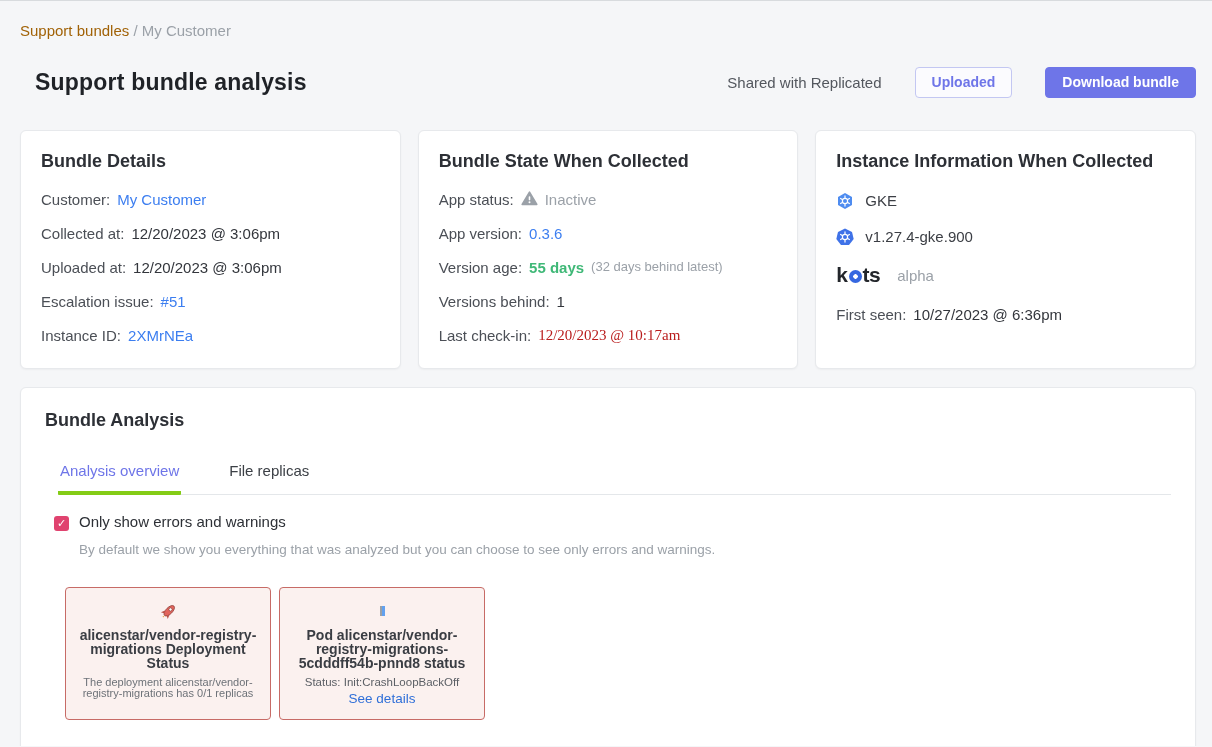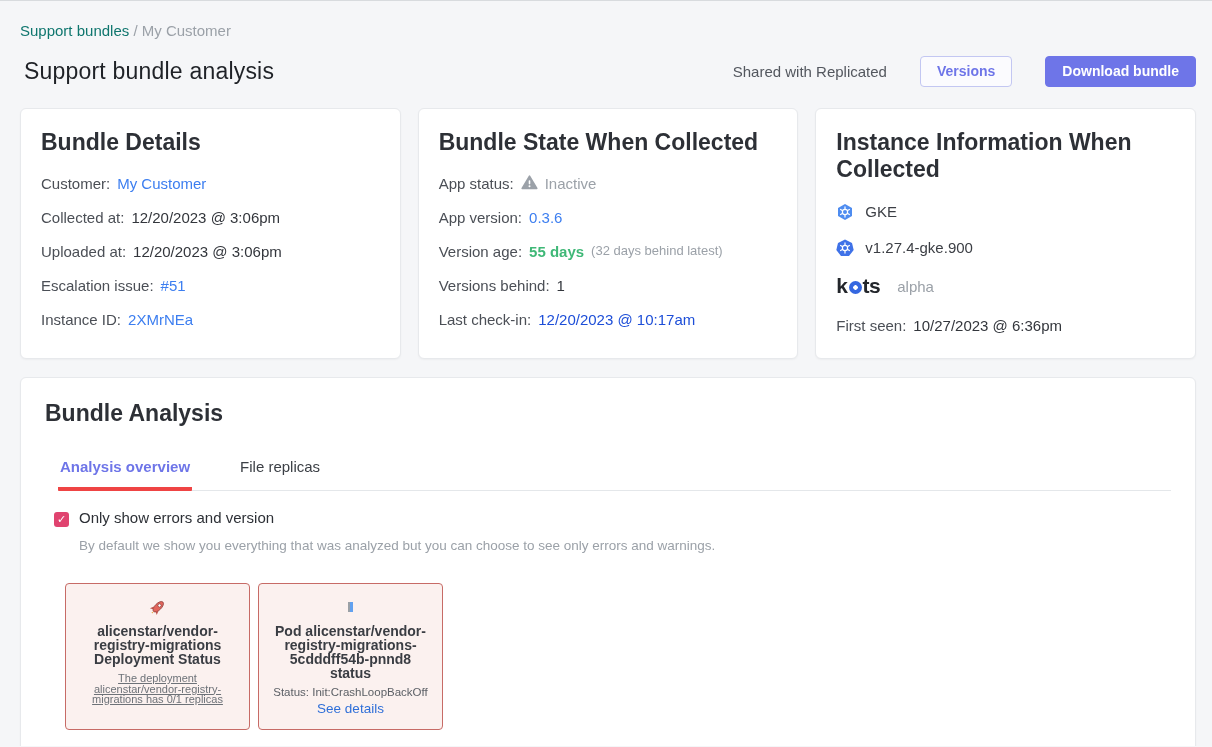--- a/index.html
+++ b/index.html
@@ -10,87 +10,87 @@
     font-family: "Liberation Sans", "DejaVu Sans", sans-serif;
     color: #33363c;
     width: 1212px;
     height: 746px;
     overflow: hidden;
   }
   .container { padding: 0 16px 30px 20px; }
 
   
   .breadcrumb { padding-top: 21px; font-size: 15px; }
-  .breadcrumb .bc-link { color: #0f766e; text-decoration: none; font-weight: 500; cursor: pointer; }
+  .breadcrumb .bc-link { color: #a16207; text-decoration: none; font-weight: 500; cursor: pointer; }
   .breadcrumb .bc-sep, .breadcrumb .bc-current { color: #9ba1a8; }
   .title-row { display: flex; justify-content: space-between; align-items: center; margin-top: 15px; }
-  h1 { font-size: 23px; font-weight: 400; margin: 4px; color: #1f2227; letter-spacing: .2px; }
+  h1 { font-size: 23px; font-weight: 700; margin: 15px; color: #1f2227; letter-spacing: .2px; }
   .actions { display: flex; align-items: center; gap: 33px; }
   .shared-text { font-size: 15px; color: #53575e; }
   .btn { font-size: 14px; font-weight: 700; border-radius: 4px; padding: 7px 16px; cursor: pointer; font-family: inherit; line-height: 1.1; }
   .btn-outline { color: #6e75e8; background: #fbfbfe; border: 1px solid #c3c7f2; }
   .btn-primary { color: #ffffff; background: #6e75e8; border: 1px solid #6e75e8; }
 
   
   .cards-row { display: grid; grid-template-columns: repeat(3, 1fr); gap: 17px; margin-top: 19px; }
   .card { background: #fff; border: 1px solid #e7e9ec; border-radius: 6px; box-shadow: 0 1px 2px rgba(0,0,0,.04); }
   .info-card { padding: 20px 20px 22px; }
-  .card h2 { font-size: 23px; font-weight: 600; color: #2d3036; margin: 0 0 19px; }
+  .card h2 { font-size: 18px; font-weight: 600; color: #2d3036; margin: 0 0 19px; }
   .info-row { font-size: 15px; color: #4b4f56; margin-bottom: 15px; min-height: 19px; display: flex; align-items: flex-start; gap: 7px; flex-wrap: nowrap; white-space: nowrap; }
   .info-row:last-child { margin-bottom: 0; }
   .value-link { color: #3c7ef0; font-weight: 500; text-decoration: none; cursor: pointer; }
   .value-strong { color: #33363c; font-weight: 400; }
   .value-muted { color: #9ba1a8; }
   .value-green { color: #3fb877; font-weight: 600; }
-  .value-orange { color: #1d4ed8; font-weight: 500; }
+  .value-orange { color: #b91c1c; font-weight: 500; font-family: Liberation Serif, serif; }
   .note { font-size: 13px; color: #9ba1a8; font-weight: 400; }
   .inst-row { display: flex; align-items: center; gap: 11px; font-size: 15px; color: #3b3e44; margin-bottom: 17px; min-height: 19px; }
   .kots-logo { font-weight: 700; font-size: 21px; color: #23262b; letter-spacing: -0.5px; display: inline-flex; align-items: center; }
   .kots-o { display: inline-block; width: 13px; height: 13px; border-radius: 50%;
             background: radial-gradient(circle, #ffffff 0 2px, #3567e0 2.5px); margin: 3px 1px 0; }
   .kots-channel { color: #9ba1a8; font-size: 15px; margin-left: 6px; }
 
   
   .analysis-card { margin-top: 18px; min-height: 400px; padding: 22px 0 30px; }
   .analysis-card h2 { margin: 0 24px 27px; }
   .tabs { margin: 0 24px 0 37px; border-bottom: 1px solid #e4e7ea; display: flex; gap: 46px; }
   .tab { font-size: 15px; padding: 4px 2px 15px; color: #3c4046; cursor: pointer; }
-  .tab.active { color: #6e75e8; font-weight: 700; border-bottom: 4px solid #ef4444; padding-bottom: 11px; margin-bottom: -1px; border-radius: 0 0 1px 1px; }
+  .tab.active { color: #6e75e8; font-weight: 400; border-bottom: 4px solid #84cc16; padding-bottom: 11px; margin-bottom: -1px; border-radius: 0 0 1px 1px; }
   .filter { display: flex; gap: 10px; margin: 18px 24px 0 33px; align-items: flex-start; }
   .checkbox { width: 15px; height: 15px; border-radius: 3px; background: #e0436f; color: #fff;
               font-size: 11px; line-height: 15px; text-align: center; margin-top: 3px; cursor: pointer; flex: none; }
   .filter-label { font-size: 15px; color: #2d3036; cursor: pointer; }
   .filter-desc { font-size: 13.5px; color: #9ba1a8; margin-top: 12px; }
   .error-cards { display: flex; gap: 8px; margin: 30px 24px 0 44px; align-items: stretch; }
-  .error-card { width: 185px; background: #fbf1ef; border: 1px solid #c76b66; border-radius: 4px;
+  .error-card { width: 206px; background: #fbf1ef; border: 1px solid #c76b66; border-radius: 4px;
                 padding: 12px 10px 12px; text-align: center; }
   .error-icon-wrap { height: 22px; display: flex; align-items: center; justify-content: center; margin-bottom: 6px; }
   .error-title { font-size: 14px; font-weight: 700; color: #3a3d43; line-height: 14px; }
-  .error-desc { font-size: 11px; color: #6d7278; line-height: 10.5px; margin-top: 7px; text-decoration: underline; }
+  .error-desc { font-size: 11px; color: #6d7278; line-height: 10.5px; margin-top: 7px; }
   .error-status { font-size: 11.5px; color: #5c6066; margin-top: 6px; }
   .see-details { font-size: 13.5px; color: #2f6fd8; font-weight: 500; display: inline-block; margin-top: 3px; text-decoration: none; cursor: pointer; }
   .pod-icon { display: inline-block; width: 5px; height: 10px;
               background: linear-gradient(90deg, #9aa0a6 0 2px, #62a1ef 2px); }
 </style>
 </head>
 <body>
 
 <div class="container">
 
   <div class="breadcrumb">
     <span class="bc-link">Support bundles</span>
     <span class="bc-sep">/</span>
     <span class="bc-current">My Customer</span>
   </div>
 
   <div class="title-row">
     <h1>Support bundle analysis</h1>
     <div class="actions">
       <span class="shared-text">Shared with Replicated</span>
-      <button class="btn btn-outline">Versions</button>
+      <button class="btn btn-outline">Uploaded</button>
       <button class="btn btn-primary">Download bundle</button>
     </div>
   </div>
 
   <div class="cards-row">
 
     <div class="card info-card">
       <h2>Bundle Details</h2>
       <div class="info-row">
         <span>Customer:</span>
@@ -187,21 +187,21 @@
     <h2>Bundle Analysis</h2>
 
     <div class="tabs">
       <div class="tab active">Analysis overview</div>
       <div class="tab">File replicas</div>
     </div>
 
     <div class="filter">
       <div class="checkbox">✓</div>
       <div>
-        <div class="filter-label">Only show errors and version</div>
+        <div class="filter-label">Only show errors and warnings</div>
         <div class="filter-desc">By default we show you everything that was analyzed but you can choose to see only errors and warnings.</div>
       </div>
     </div>
 
     <div class="error-cards">
 
       <div class="error-card">
         <div class="error-icon-wrap">
           <svg width="19" height="19" viewBox="0 0 18 18">
             <g transform="rotate(45 9 9)">

